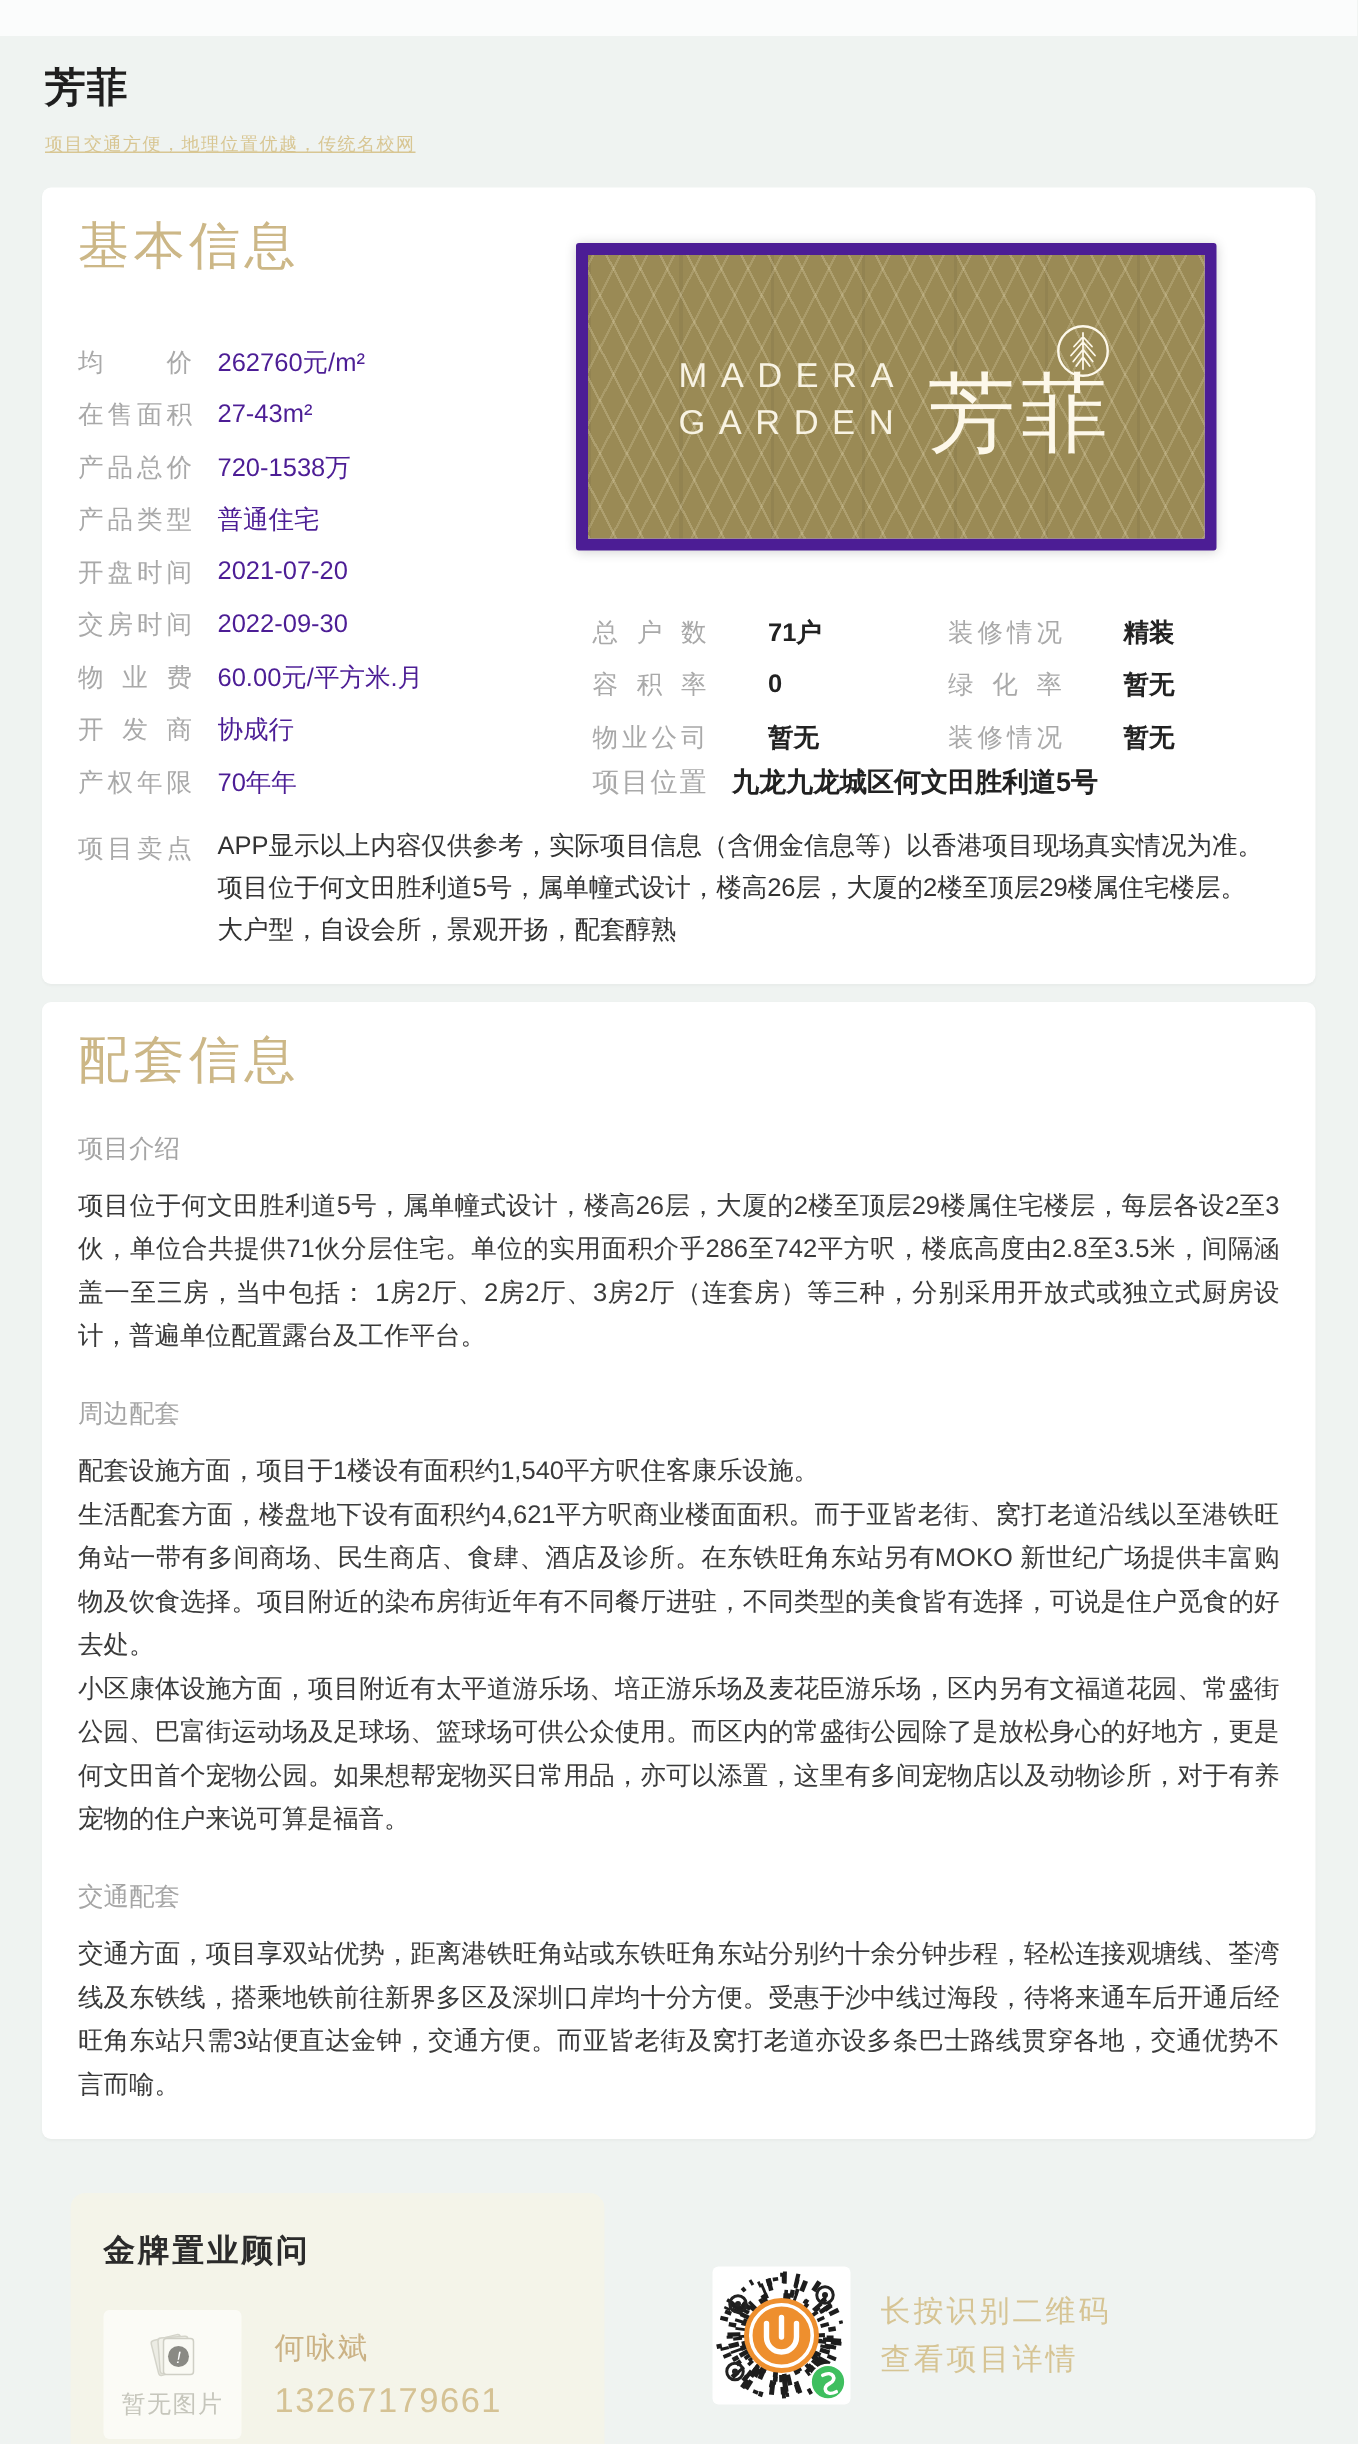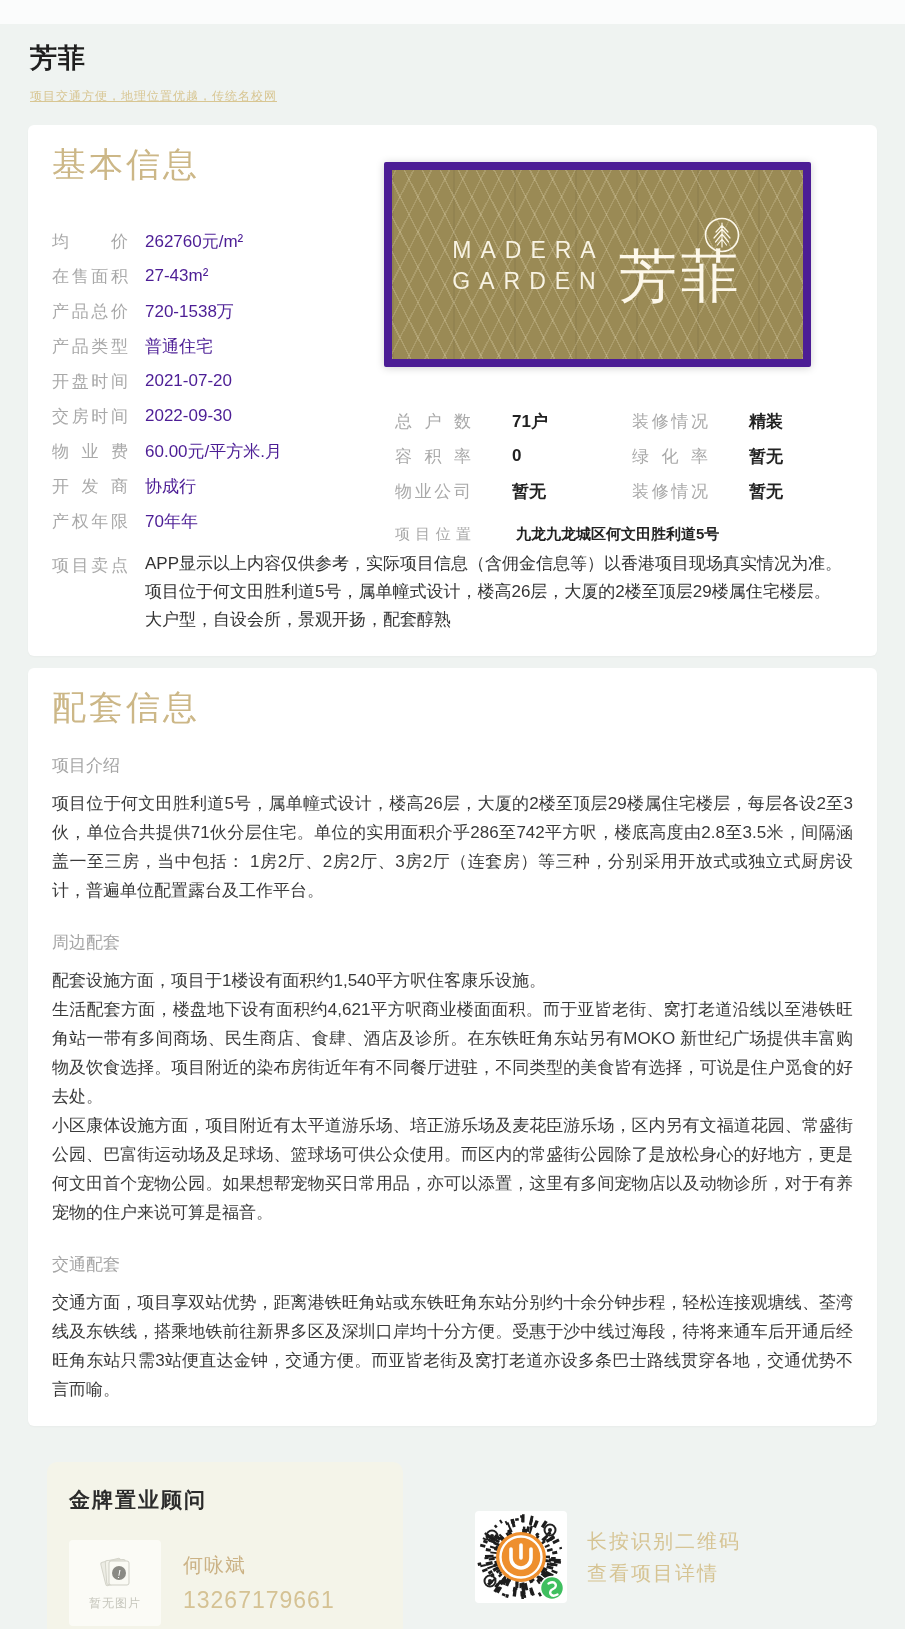--- a/index.html
+++ b/index.html
@@ -49,21 +49,21 @@
       repeating-linear-gradient(90deg,  rgba(0,0,0,.05) 0 2px, transparent 2px 61px);
   }
   .hero-inner { display:flex; height:100%; align-items:center; justify-content:center; gap:14px; padding-top:4px; }
   .brand-en { text-align:left; color:#f8f3e3; font-size:23px; letter-spacing:9px; line-height:31px; font-weight:300; }
   .brand-cn { position:relative; color:#fdf8ea; font-size:58px; font-weight:100; letter-spacing:4px; padding-top:20px; line-height:1; }
   .leaf-badge { position:absolute; top:-22px; right:2px; }
 
   .r-row { display:flex; height:35px; align-items:center; font-size:17px; }
   .cell { display:flex; align-items:center; width:237px;gap:24px; }
   .cell.c2 { flex:1; width:auto; }
-  .loc-row { display:flex; height:35px; align-items:flex-end; font-size:15px;gap:28px; }
+  .loc-row { display:flex; height:35px; align-items:flex-start; font-size:18px; }
 
   .selling-row { display:flex; margin-top:6px; font-size:17px; line-height:28px; }
   .selling-row .lbl { padding-top:2px; }
   .selling-text p { margin:0; color:#333; }
 
   
   .sub-h { margin:26px 0 12px; font-size:17px; color:#a5a5a5; }
   .body-p { font-size:17px; line-height:29px; color:#3a3a3a; text-align:justify; }
   .body-p p { margin:0; }
 
@@ -72,21 +72,21 @@
   .consultant-panel {
     width:356px; flex:none; margin-left:19px; background:#f4f4e9;
     border-radius:10px; padding:24px 22px 26px; min-height:180px;
   }
   .consultant-heading { font-size:21px; font-weight:700; color:#2b2b2b; letter-spacing:2px; }
   .consultant-row { display:flex; align-items:center; margin-top:26px; }
   .avatar-ph {
     width:92px; height:86px; flex:none; background:#fbfbf6; border-radius:4px;
     display:flex; flex-direction:column; align-items:center; justify-content:center; gap:2px;
   }
-  .avatar-caption { font-size:12px; color:#c6c6bc; letter-spacing:1px; }
+  .avatar-caption { font-size:16px; color:#c6c6bc; letter-spacing:1px; }
   .contact { margin-left:22px; }
   .consultant-name { font-size:20px; color:#cbb285; letter-spacing:1px; }
   .consultant-phone { margin-top:8px; font-size:23px; color:#d5c294; letter-spacing:1px; }
   .qr-group { display:flex; align-items:center; margin-left:72px; }
   .qr-box { width:92px; height:92px; background:#fff; border-radius:4px; position:relative; flex:none; }
   .qr-caption { margin-left:20px; font-size:20px; color:#d6c494; line-height:32px; letter-spacing:2px; }
 </style>
 </head>
 <body>
 

